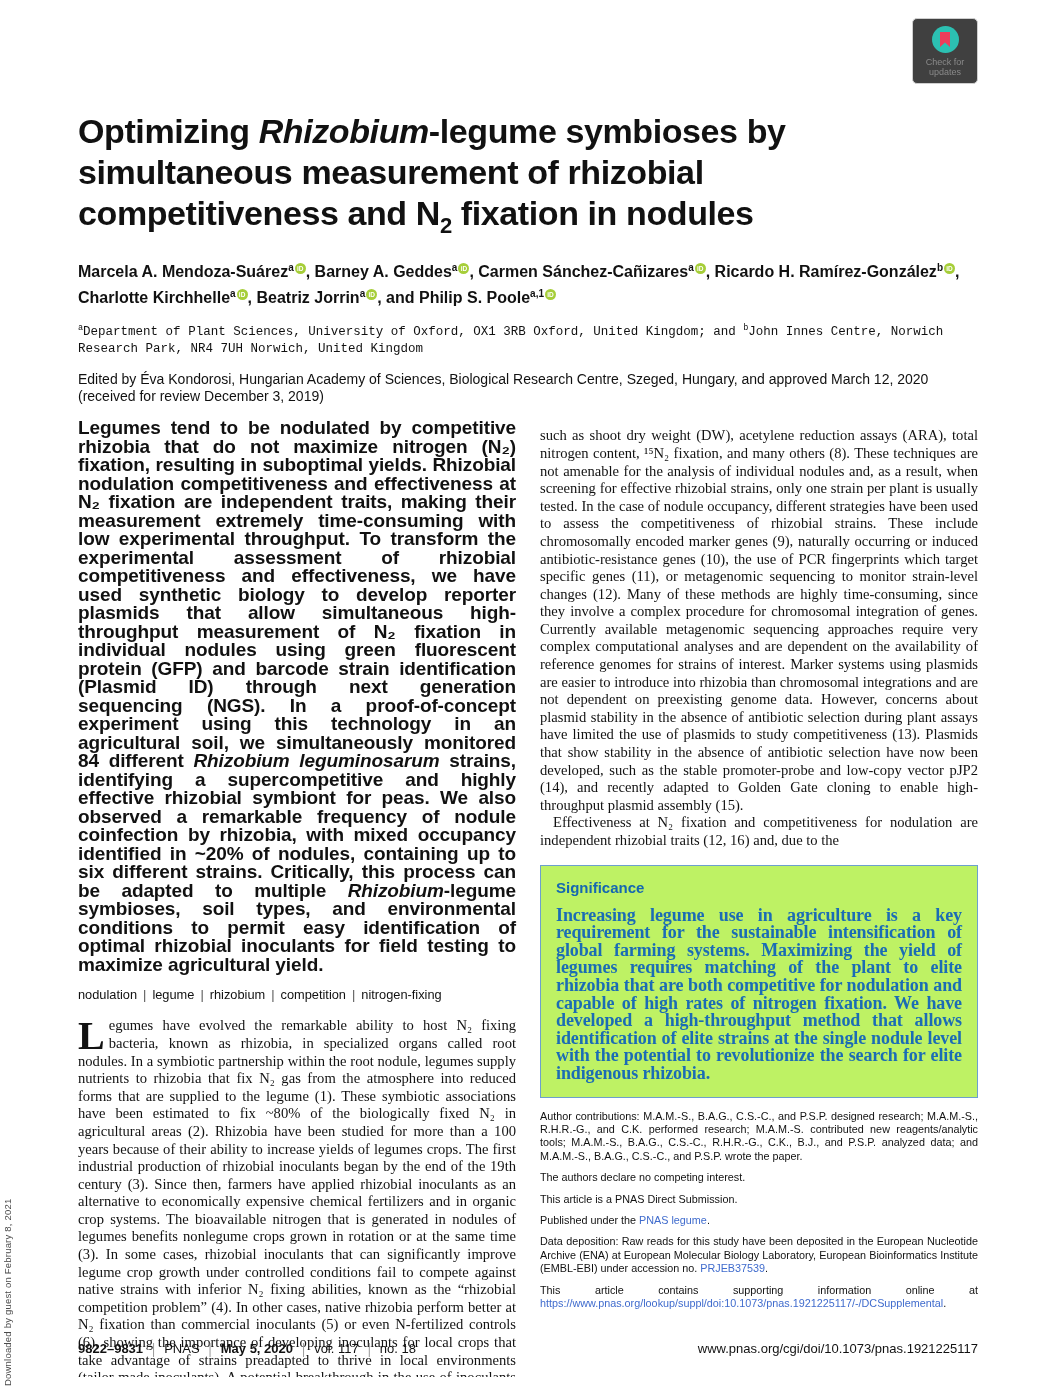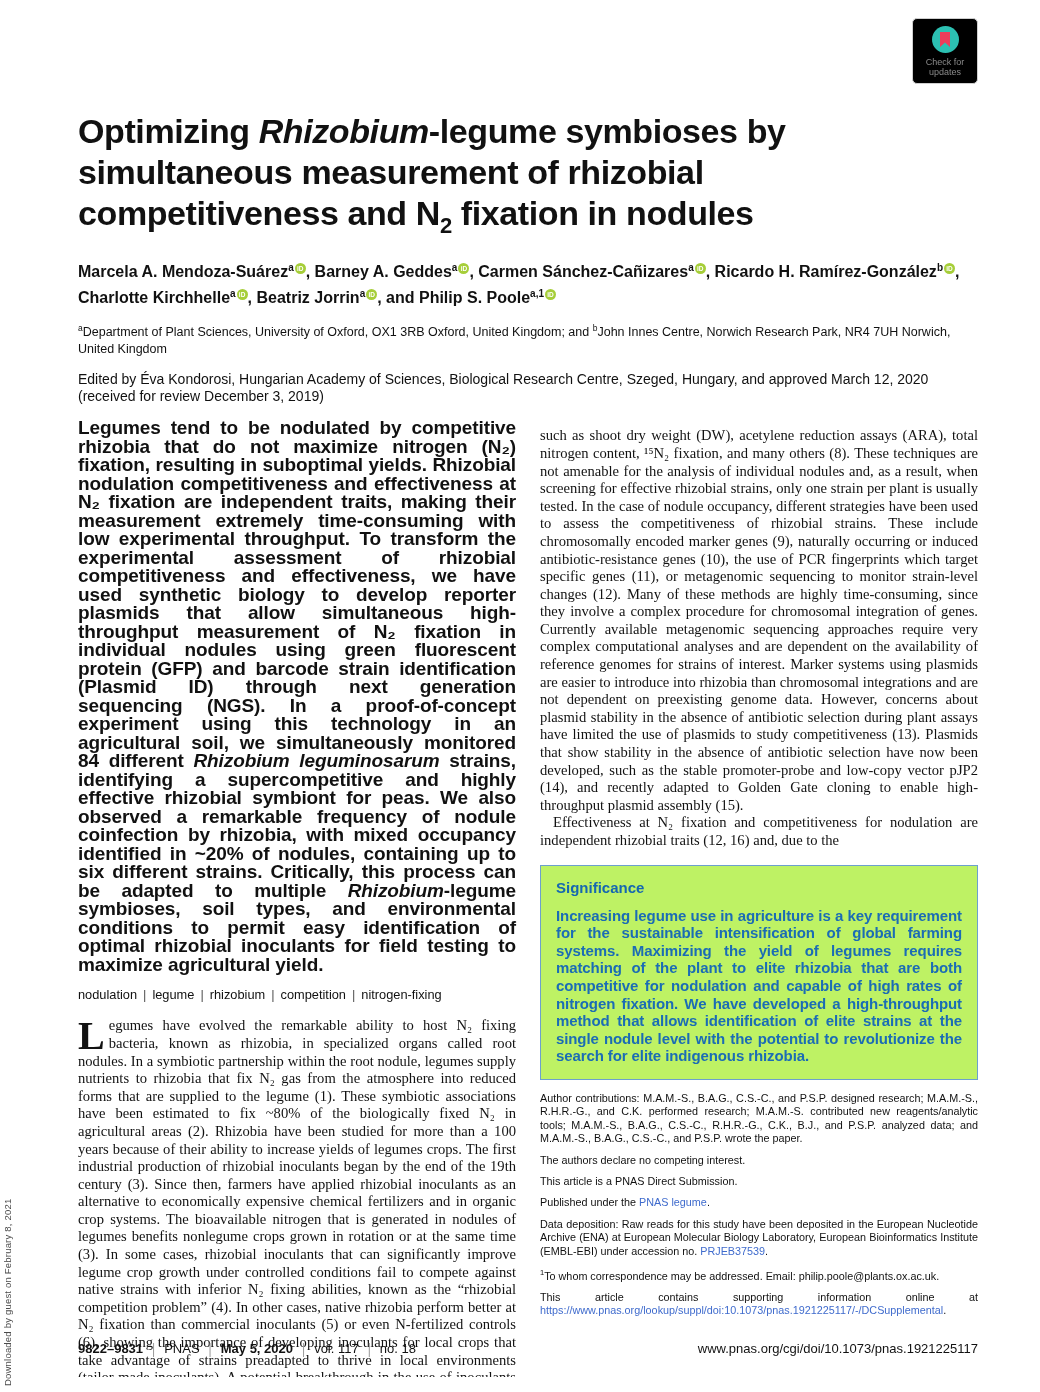--- a/index.html
+++ b/index.html
@@ -13,21 +13,21 @@
   
   .watermark{
     position:absolute;left:13px;bottom:6px;transform:rotate(-90deg);
     transform-origin:0 100%;white-space:nowrap;font-family:"Liberation Sans",sans-serif;
     font-size:9.5px;color:#4a4a4a;letter-spacing:.2px;
   }
 
   
   .badge{
     position:absolute;top:18px;right:62px;width:58px;border:1px solid #cfcfcf;
-    border-radius:5px;background:#000000;padding:7px 3px 5px;text-align:center;
+    border-radius:5px;background:#404040;padding:7px 3px 5px;text-align:center;
     font-family:"Liberation Sans",sans-serif;font-size:9px;line-height:1.15;color:#8a8a8a;
     cursor:pointer;
   }
   .badge-circle{
     width:27px;height:27px;border-radius:50%;background:#2cc0b2;margin:0 auto 4px;
     position:relative;
   }
   .badge-bookmark{
     position:absolute;left:8.5px;top:6px;width:10px;height:15px;background:#ee3d5b;
     clip-path:polygon(0 0,100% 0,100% 100%,50% 70%,0 100%);
@@ -44,21 +44,21 @@
     font-family:"Liberation Sans",sans-serif;font-weight:bold;font-size:16px;
     line-height:22px;margin-top:13px;color:#111;
   }
   .authors sup{font-size:10px;}
   .orcid{
     display:inline-block;width:11px;height:11px;border-radius:50%;background:#a6ce39;
     color:#fff;font-size:6.5px;line-height:11px;text-align:center;font-weight:bold;
     vertical-align:super;margin-left:1px;cursor:pointer;
   }
   .affil{
-    font-family:Liberation Sans, sans-serif;font-size:12.5px;line-height:17px;
+    font-family:Liberation Mono, monospace;font-size:12.5px;line-height:17px;
     margin-top:11px;color:#111;
   }
   .affil sup{font-size:8.5px;}
   .edited{
     font-family:"Liberation Sans",sans-serif;font-size:14px;line-height:17px;
     margin-top:13px;color:#111;
   }
 
   
   .columns{display:flex;gap:24px;margin-top:14px;height:958px;overflow:hidden;}
@@ -85,22 +85,22 @@
 
   
   .sigbox{
     margin-top:15px;background:#bef264;border:1px solid #6da0cd;
     padding:13px 15px 14px;
   }
   .sigbox h2{
     margin:0;font-family:"Liberation Sans",sans-serif;font-size:15px;color:#1567b1;
   }
   .sigbox .sigtext{
-    margin-top:11px;font-family:Liberation Sans, sans-serif;font-weight:bold;
-    font-size:15px;line-height:17.6px;color:#1b6cb5;text-align:justify;letter-spacing:-.1px;
+    margin-top:11px;font-family:Liberation Serif, serif;font-weight:bold;
+    font-size:18px;line-height:17.6px;color:#1b6cb5;text-align:justify;letter-spacing:-.1px;
   }
 
   
   .fnotes{font-family:"Liberation Sans",sans-serif;font-size:10.8px;line-height:13.4px;
     color:#111;margin-top:12px;text-align:justify;}
   .fnotes .fn{margin-top:8px;}
   .fnotes .fn:first-child{margin-top:0;}
   .fnotes sup{font-size:7.5px;}
   a.link{color:#3f6bcd;text-decoration:none;cursor:pointer;}
 
@@ -162,21 +162,20 @@
         <h2>Significance</h2>
         <div class="sigtext">Increasing legume use in agriculture is a key requirement for the sustainable intensification of global farming systems. Maximizing the yield of legumes requires matching of the plant to elite rhizobia that are both competitive for nodulation and capable of high rates of nitrogen fixation. We have developed a high-throughput method that allows identification of elite strains at the single nodule level with the potential to revolutionize the search for elite indigenous rhizobia.</div>
       </div>
 
       <div class="fnotes">
         <div class="fn">Author contributions: M.A.M.-S., B.A.G., C.S.-C., and P.S.P. designed research; M.A.M.-S., R.H.R.-G., and C.K. performed research; M.A.M.-S. contributed new reagents/analytic tools; M.A.M.-S., B.A.G., C.S.-C., R.H.R.-G., C.K., B.J., and P.S.P. analyzed data; and M.A.M.-S., B.A.G., C.S.-C., and P.S.P. wrote the paper.</div>
         <div class="fn">The authors declare no competing interest.</div>
         <div class="fn">This article is a PNAS Direct Submission.</div>
         <div class="fn"><span>Published under the </span><a class="link">PNAS legume</a><span>.</span></div>
         <div class="fn"><span>Data deposition: Raw reads for this study have been deposited in the European Nucleotide Archive (ENA) at European Molecular Biology Laboratory, European Bioinformatics Institute (EMBL-EBI) under accession no. </span><a class="link">PRJEB37539</a><span>.</span></div>
-        <div class="fn"><sup>1</sup><span>To whom correspondence may be addressed. Email: philip.poole@plants.ox.ac.uk.</span></div>
         <div class="fn"><span>This article contains supporting information online at </span><a class="link">https://www.pnas.org/lookup/suppl/doi:10.1073/pnas.1921225117/-/DCSupplemental</a><span>.</span></div>
       </div>
     </div>
   </div>
 </div>
 
 <div class="footer">
   <span class="b">9822–9831</span>
   <span class="fsep">|</span>
   <span>PNAS</span>

